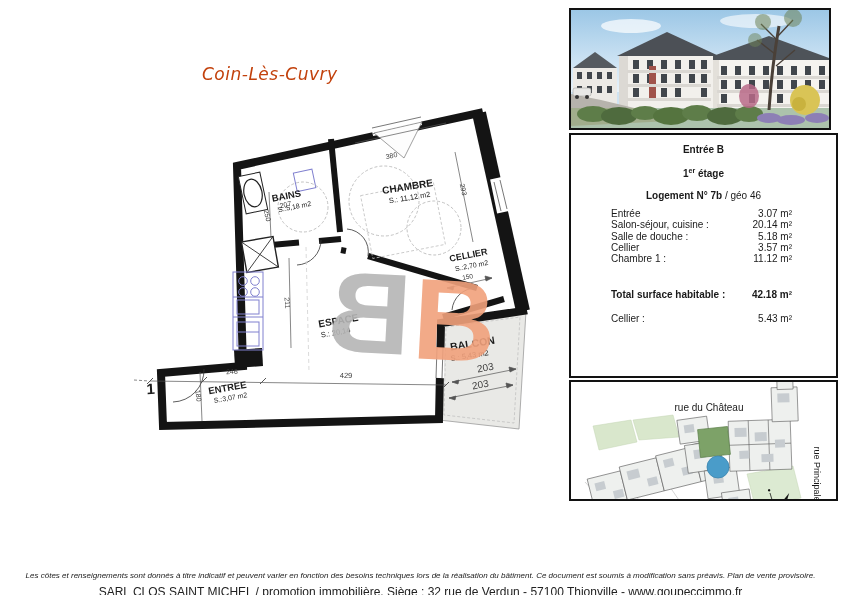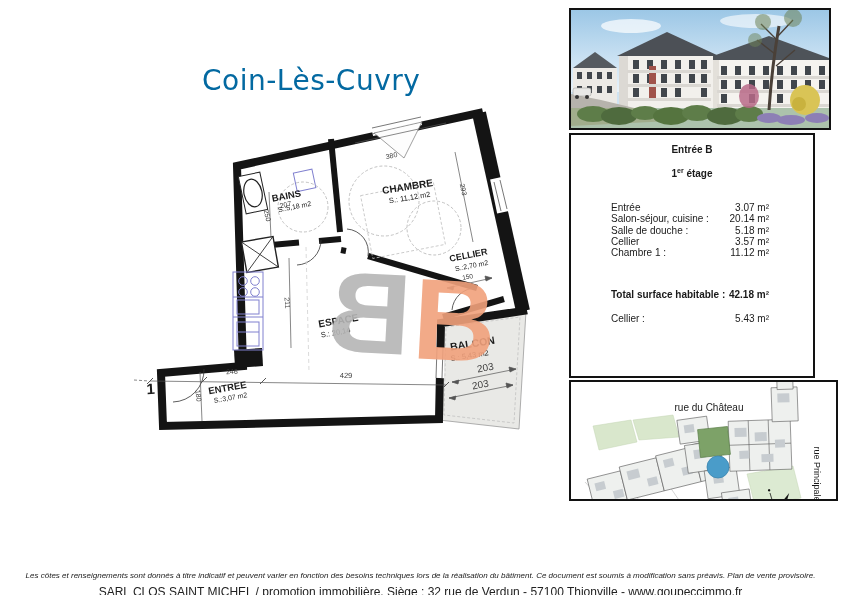--- a/index.html
+++ b/index.html
@@ -1,30 +1,30 @@
 <!DOCTYPE html>
 <html><head>
 <meta charset="utf-8">
 <style>
   html,body{margin:0;padding:0;background:#ffffff;}
   body{width:841px;height:595px;position:relative;overflow:hidden;
        font-family:"Liberation Sans",sans-serif;color:#1a1a1a;}
   .abs{position:absolute;}
   .plan-title{left:202px;top:64px;font-family:"DejaVu Sans",sans-serif;
-      font-size:28px;color:#0369a1;letter-spacing:.5px;}
+      font-style:italic;font-size:17px;color:#c2410c;letter-spacing:.5px;}
   .plan-svg{left:0;top:0;}
   .photo-box{left:569px;top:8px;width:262px;height:122px;border:2px solid #121212;
       box-sizing:border-box;background:#cfe3f2;overflow:hidden;}
-  .info-box{left:569px;top:133px;width:246px;height:245px;border:2px solid #121212;
+  .info-box{left:569px;top:133px;width:269px;height:245px;border:2px solid #121212;
       box-sizing:border-box;background:#fff;font-size:10px;}
   .info-box .center{position:absolute;left:0;right:0;text-align:center;font-weight:bold;}
   .h1{top:9px;} .h2{top:32px;} .h3{top:55px;}
   .geo{font-weight:normal;}
   sup{font-size:7px;}
-  .rows{position:absolute;left:0;right:0;top:67px;text-decoration:underline;}
+  .rows{position:absolute;left:0;right:0;top:73px;text-decoration:underline;}
   .row{position:relative;height:11.3px;}
   .row .lbl{position:absolute;left:40px;}
   .row .val{position:absolute;right:44px;text-align:right;}
   .trow{position:absolute;left:0;right:0;padding-left:10px;}
   .t1{top:154px;font-weight:bold;}
   .t2{top:178px;}
   .siteplan-box{left:569px;top:380px;width:269px;height:121px;border:2px solid #121212;
       box-sizing:border-box;background:#fff;overflow:hidden;}
   .footer{left:0;right:0;text-align:center;white-space:nowrap;color:#222;}
   .f1{top:585px;font-size:12px;}
@@ -267,20 +267,21 @@
       <circle cx="192" cy="12" r="8" fill="#6e8457" opacity="0.55"></circle>
       <circle cx="222" cy="8" r="9" fill="#6e8457" opacity="0.55"></circle>
       <circle cx="184" cy="30" r="7" fill="#6e8457" opacity="0.5"></circle>
     </g>
   </svg>
 </div>
 
 <div class="abs info-box">
   <div class="center h1">Entrée B</div>
   <div class="center h2"><span>1</span><sup>er</sup><span> étage</span></div>
+  <div class="center h3"><span>Logement N° 7b</span><span class="geo"> / géo 46</span></div>
   <div class="rows">
     <div class="row">
         <span class="lbl">Entrée</span>
         <span class="val">3.07 m²</span>
       </div>
     <div class="row">
         <span class="lbl">Salon-séjour, cuisine :</span>
         <span class="val">20.14 m²</span>
       </div>
     <div class="row">

